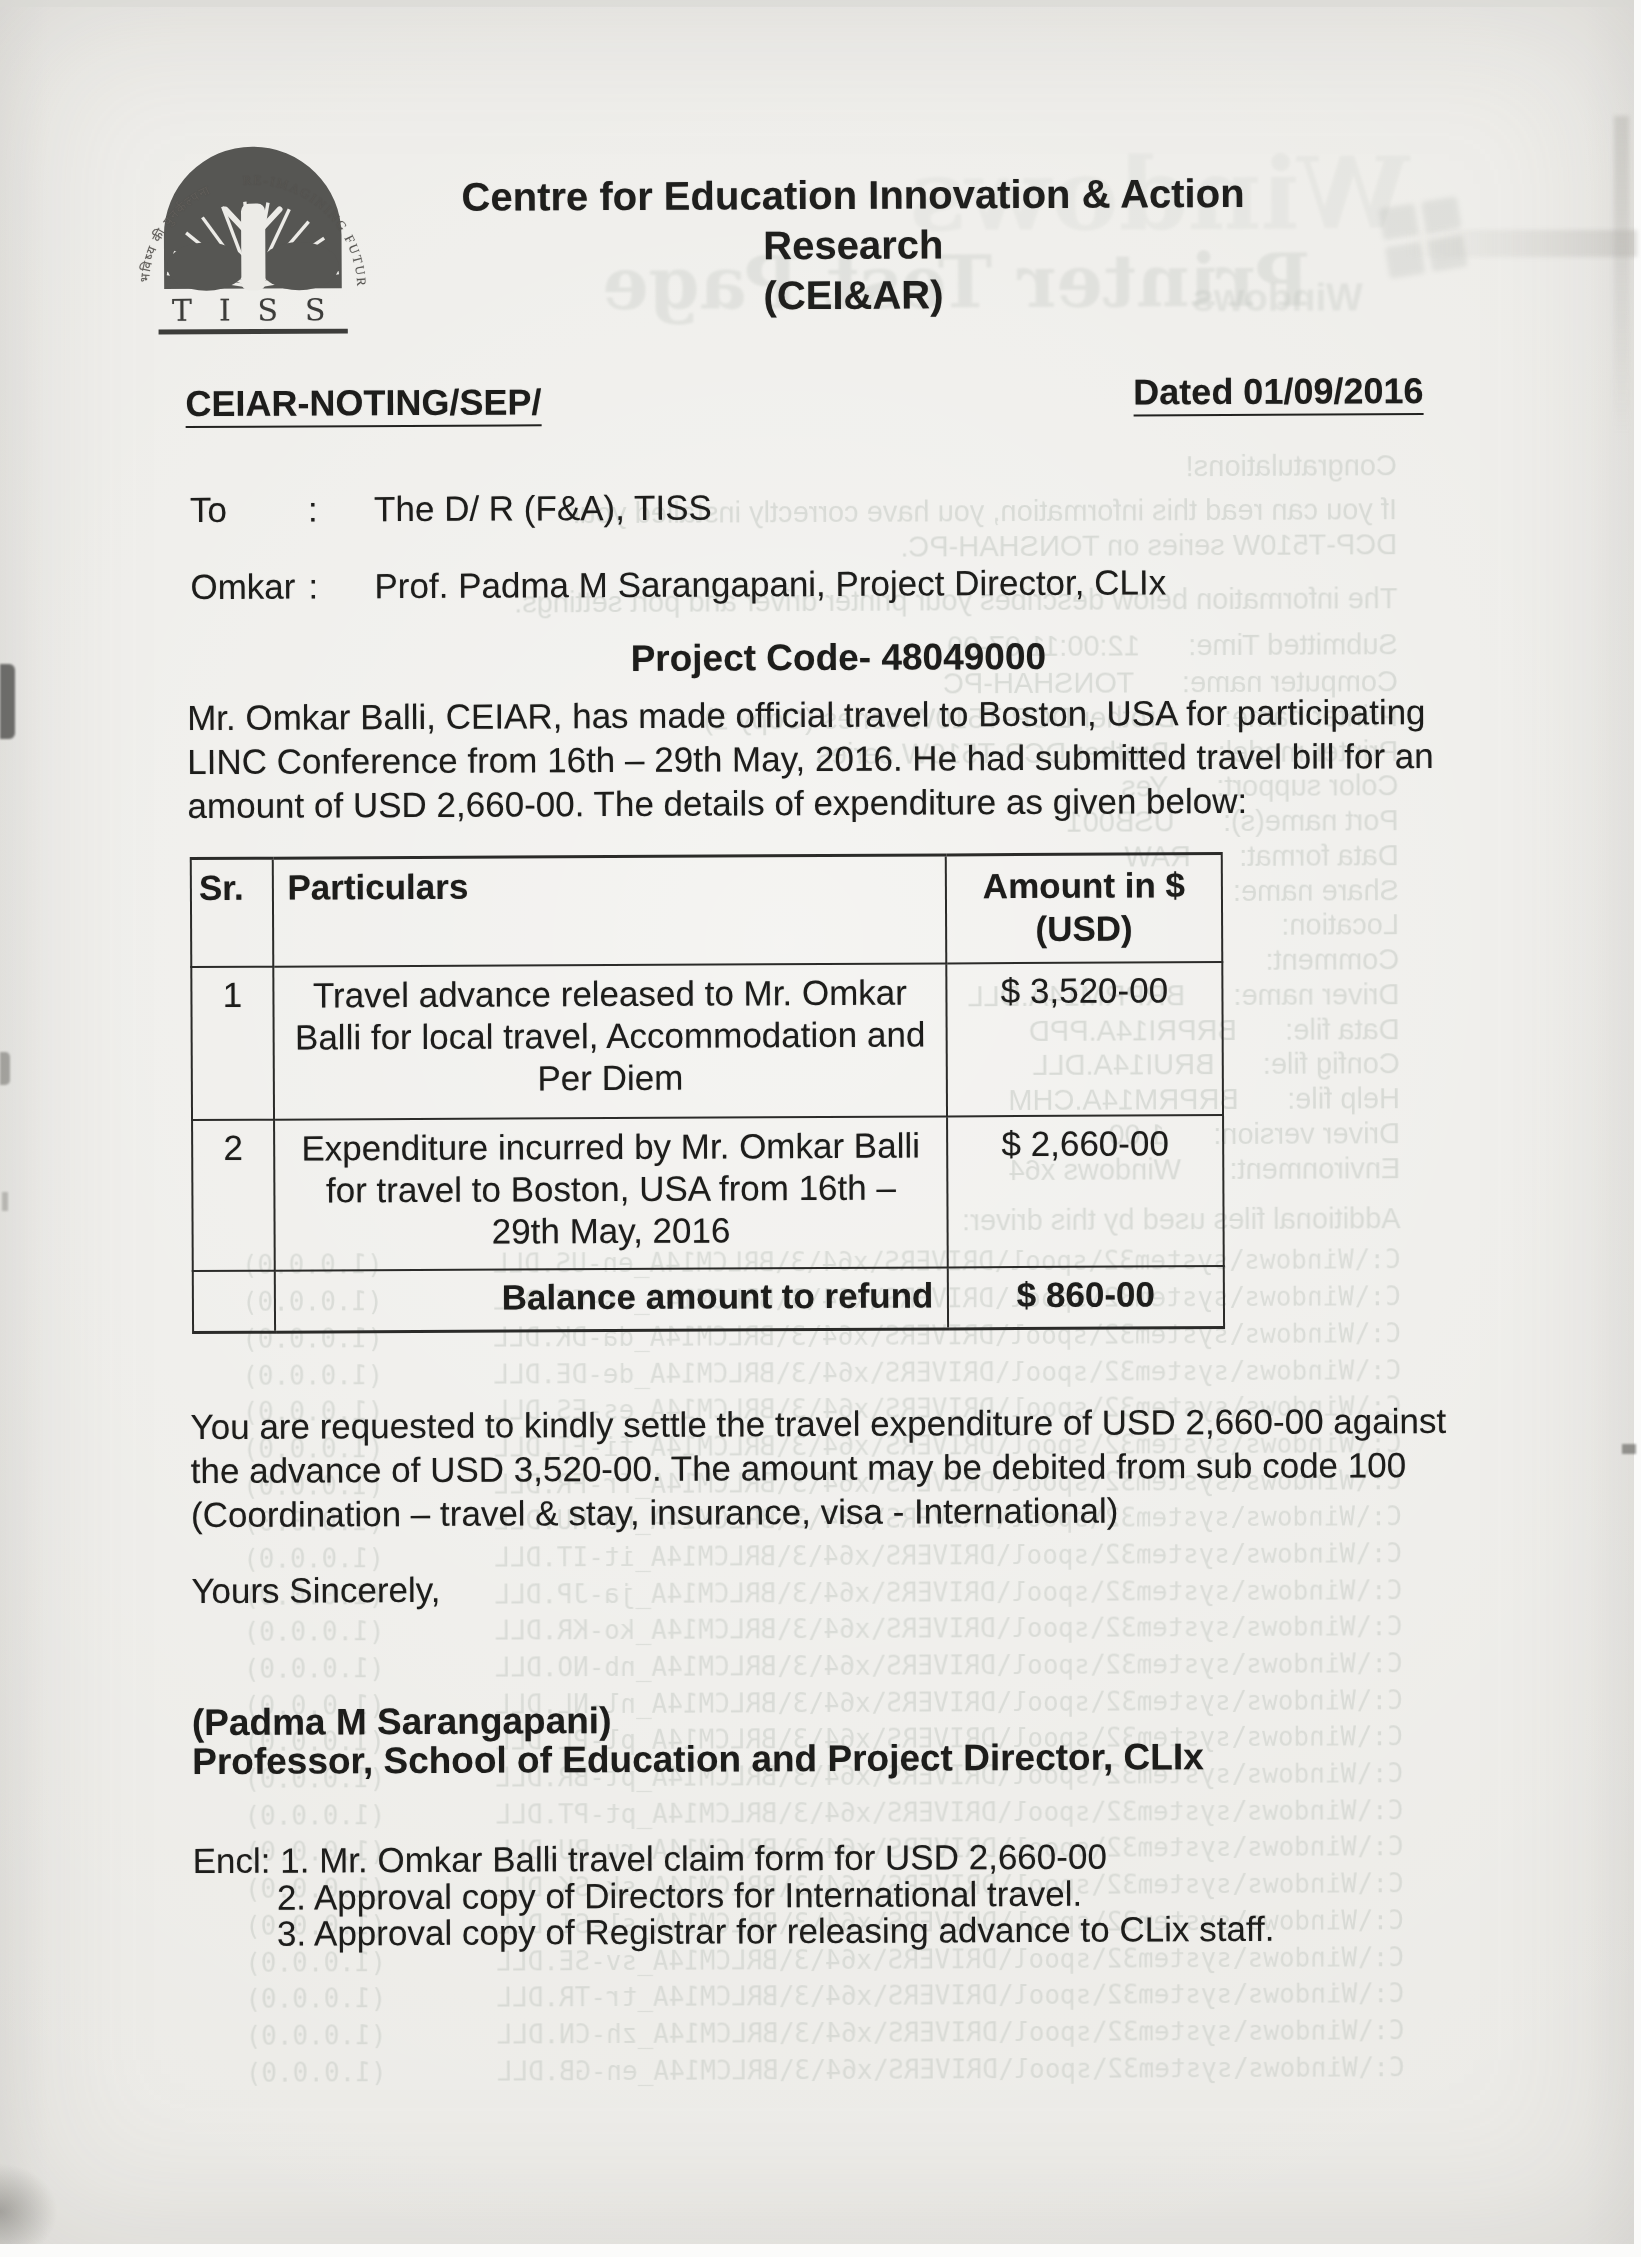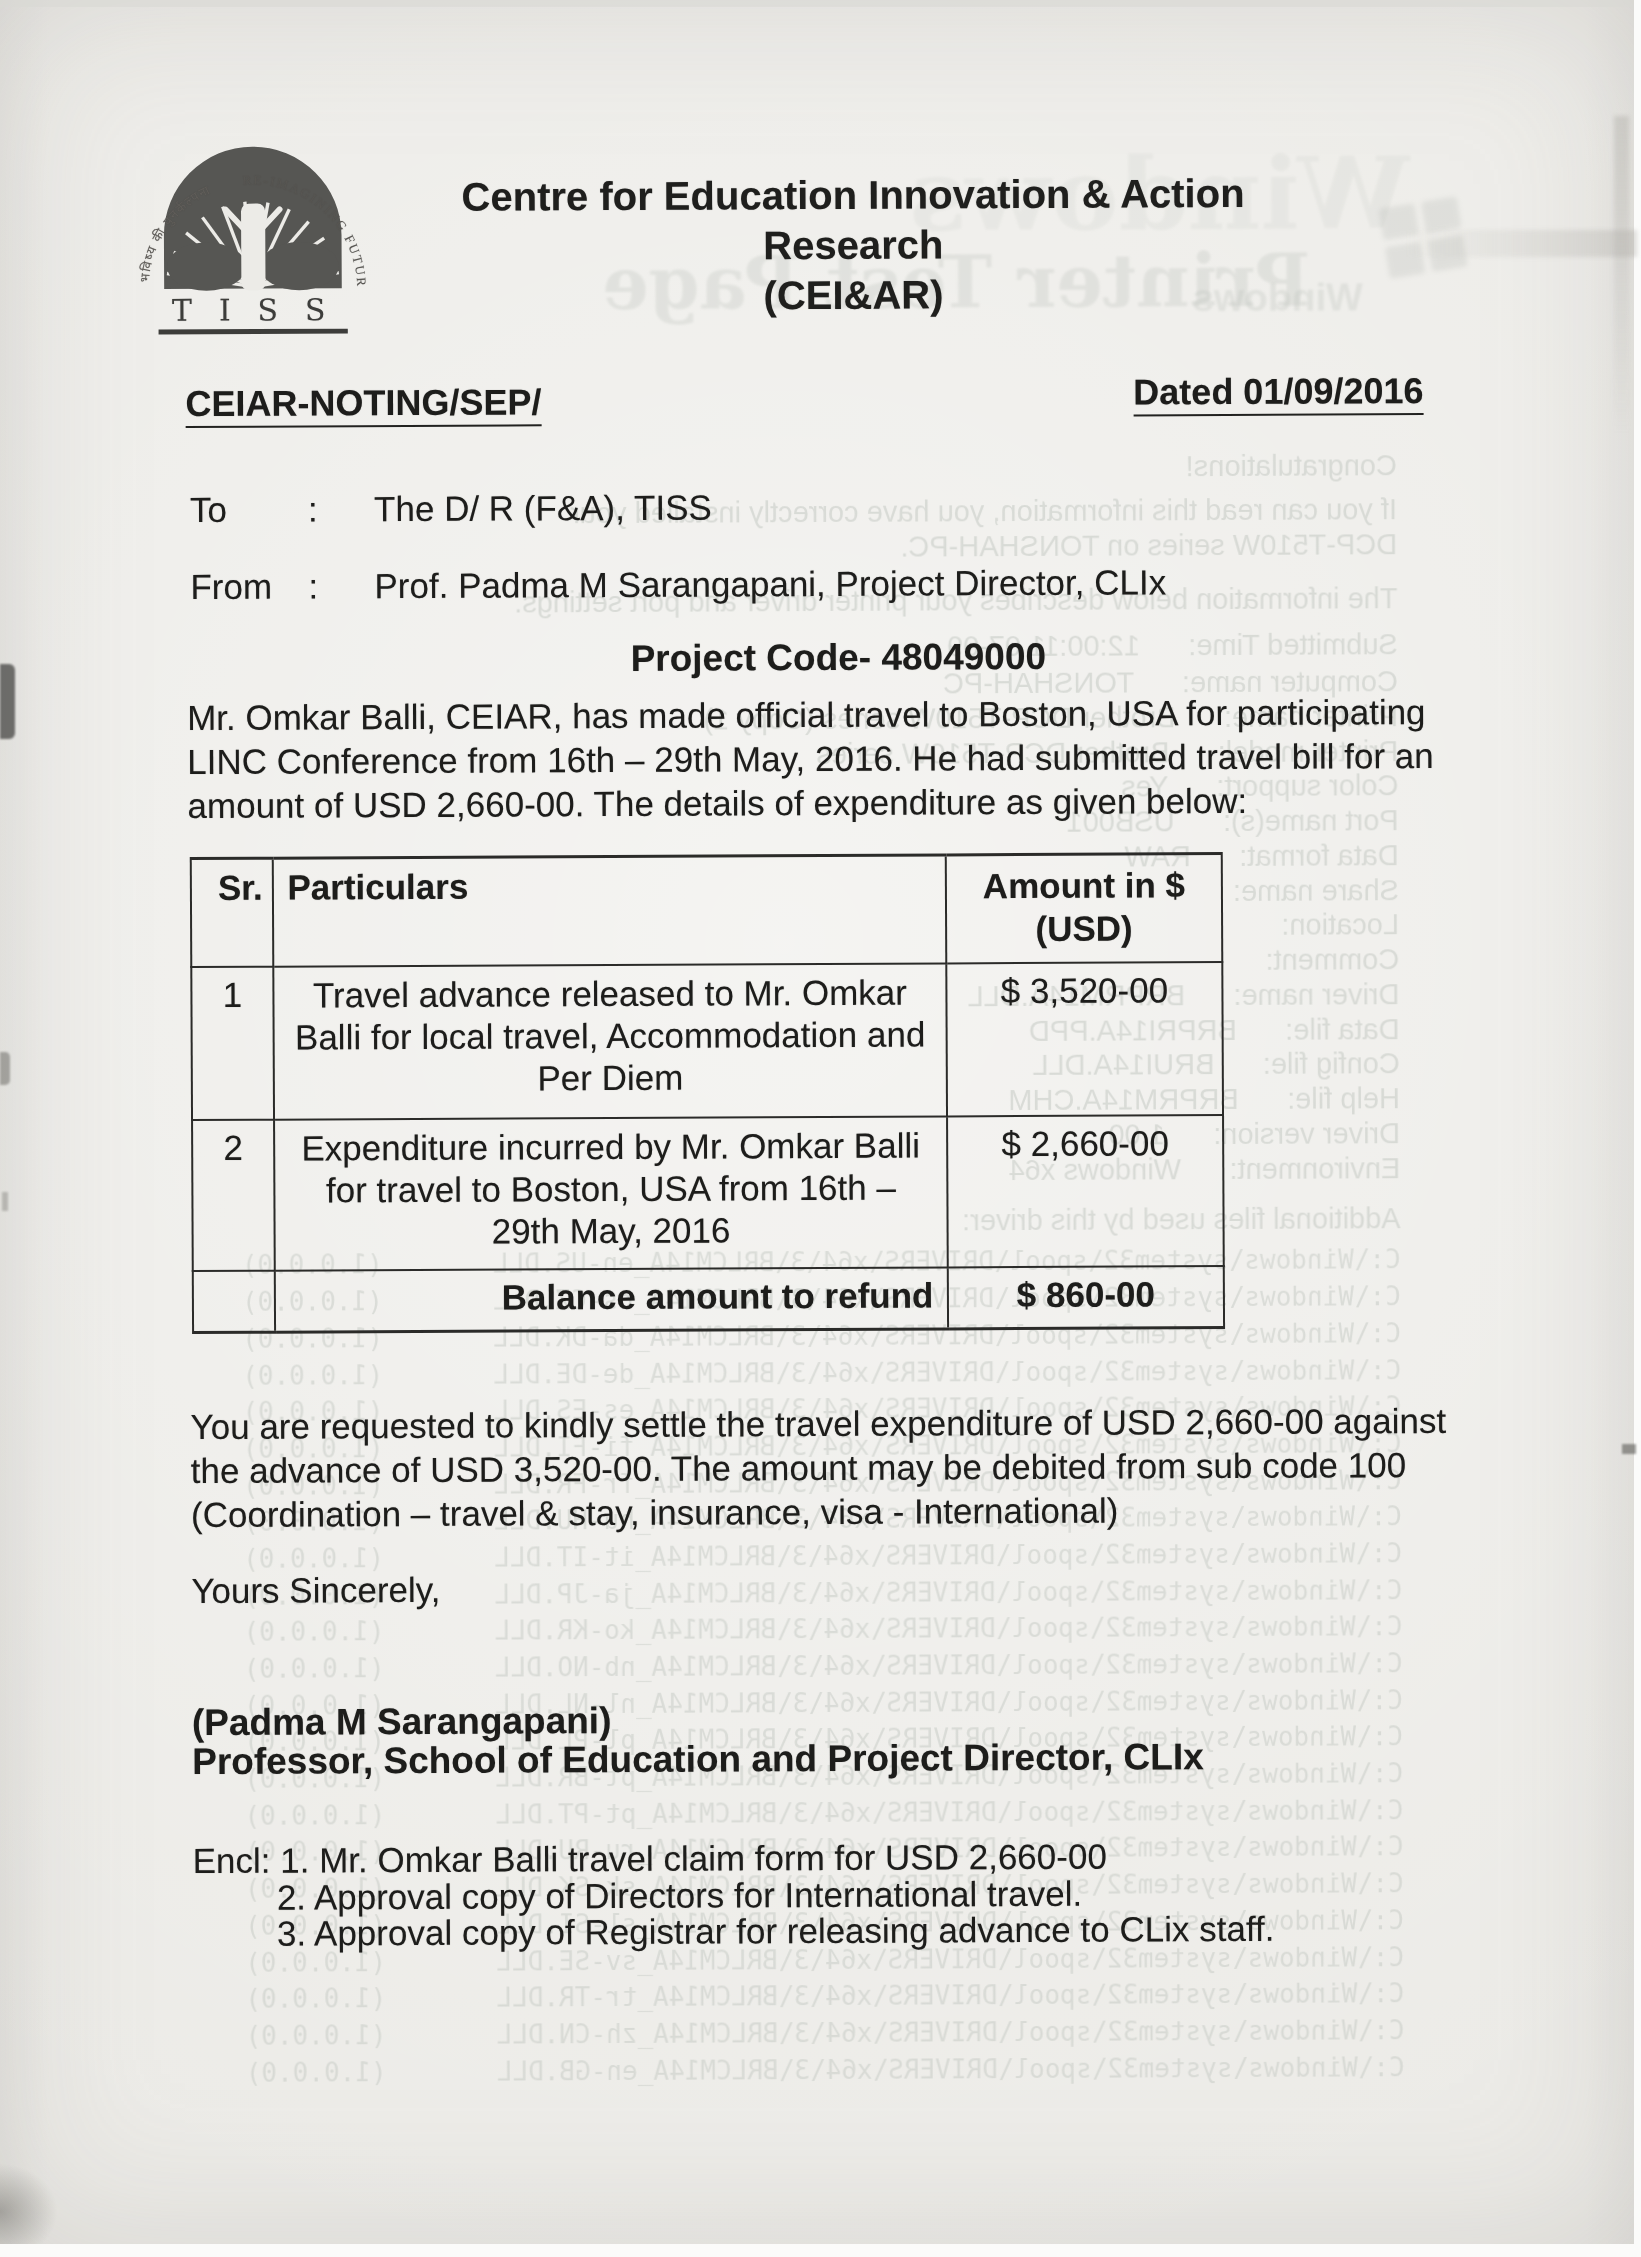--- a/index.html
+++ b/index.html
@@ -261,36 +261,36 @@
       <span class="u">CEIAR-NOTING/SEP/</span>
     </div>
     <div id="date-line" class="abs b">
       <span class="u">Dated 01/09/2016</span>
     </div>
 
     <div class="abs addr-row" style="top:487px;">
       <span class="addr-label">To</span><span class="addr-colon">:</span><span>The D/ R (F&amp;A), TISS</span>
     </div>
     <div class="abs addr-row" style="top:564px;">
-      <span class="addr-label">From</span><span class="addr-colon">:</span><span>Prof. Padma M Sarangapani, Project Director, CLIx</span>
+      <span class="addr-label">Omkar</span><span class="addr-colon">:</span><span>Prof. Padma M Sarangapani, Project Director, CLIx</span>
     </div>
 
     <div id="project-code" class="abs">Project Code- 48049000</div>
 
     <div class="abs para" style="top:693px;">Mr. Omkar Balli, CEIAR, has made official travel to Boston, USA for participating LINC Conference from 16th – 29th May, 2016. He had submitted travel bill for an amount of USD 2,660-00. The details of expenditure as given below:</div>
 
     <table id="exp-table">
       <colgroup>
           <col class="col-sr">
           <col class="col-part">
           <col class="col-amt">
         </colgroup>
       <tbody>
           <tr class="outer-top" style="height:108px;">
-        <td class="hdr-left" style="text-align:left;padding-left:26px;">Sr.</td>
+        <td class="hdr-left" style="text-align:left;padding-left:7px;">Sr.</td>
         <td class="hdr-left">Particulars</td>
         <td class="amt-hdr">
           <div>Amount in $</div>
           <div>(USD)</div>
         </td>
       </tr>
       <tr style="height:153px;">
         <td class="sr-cell">1</td>
         <td class="part-cell">Travel advance released to Mr. Omkar Balli for local travel, Accommodation and Per Diem</td>
         <td class="amt-cell">$ 3,520-00</td>

